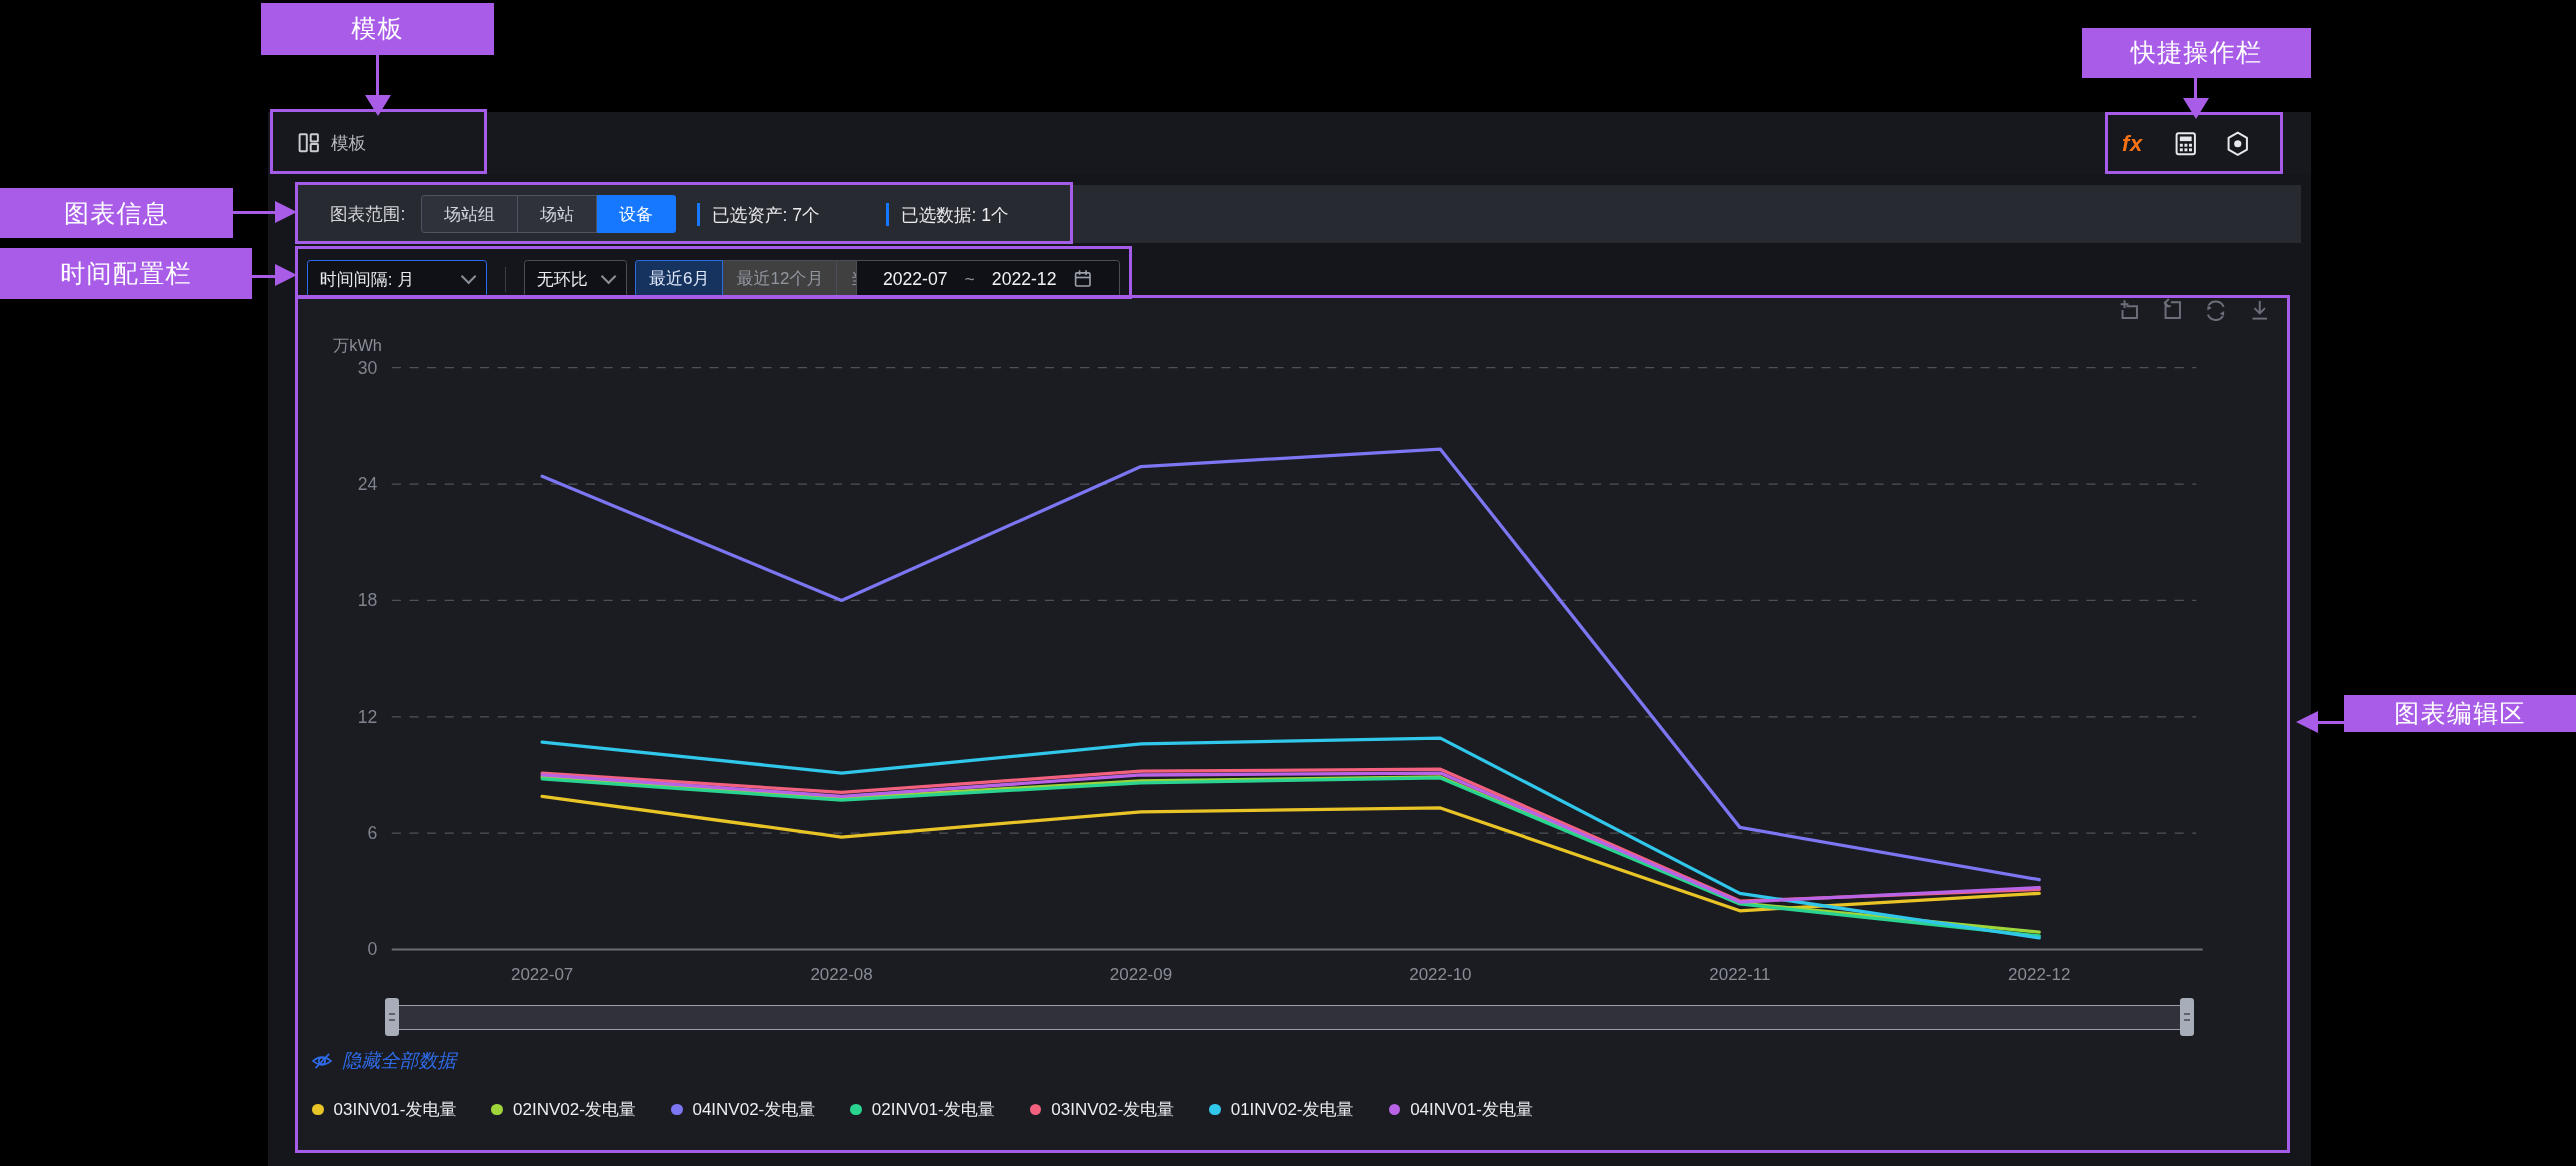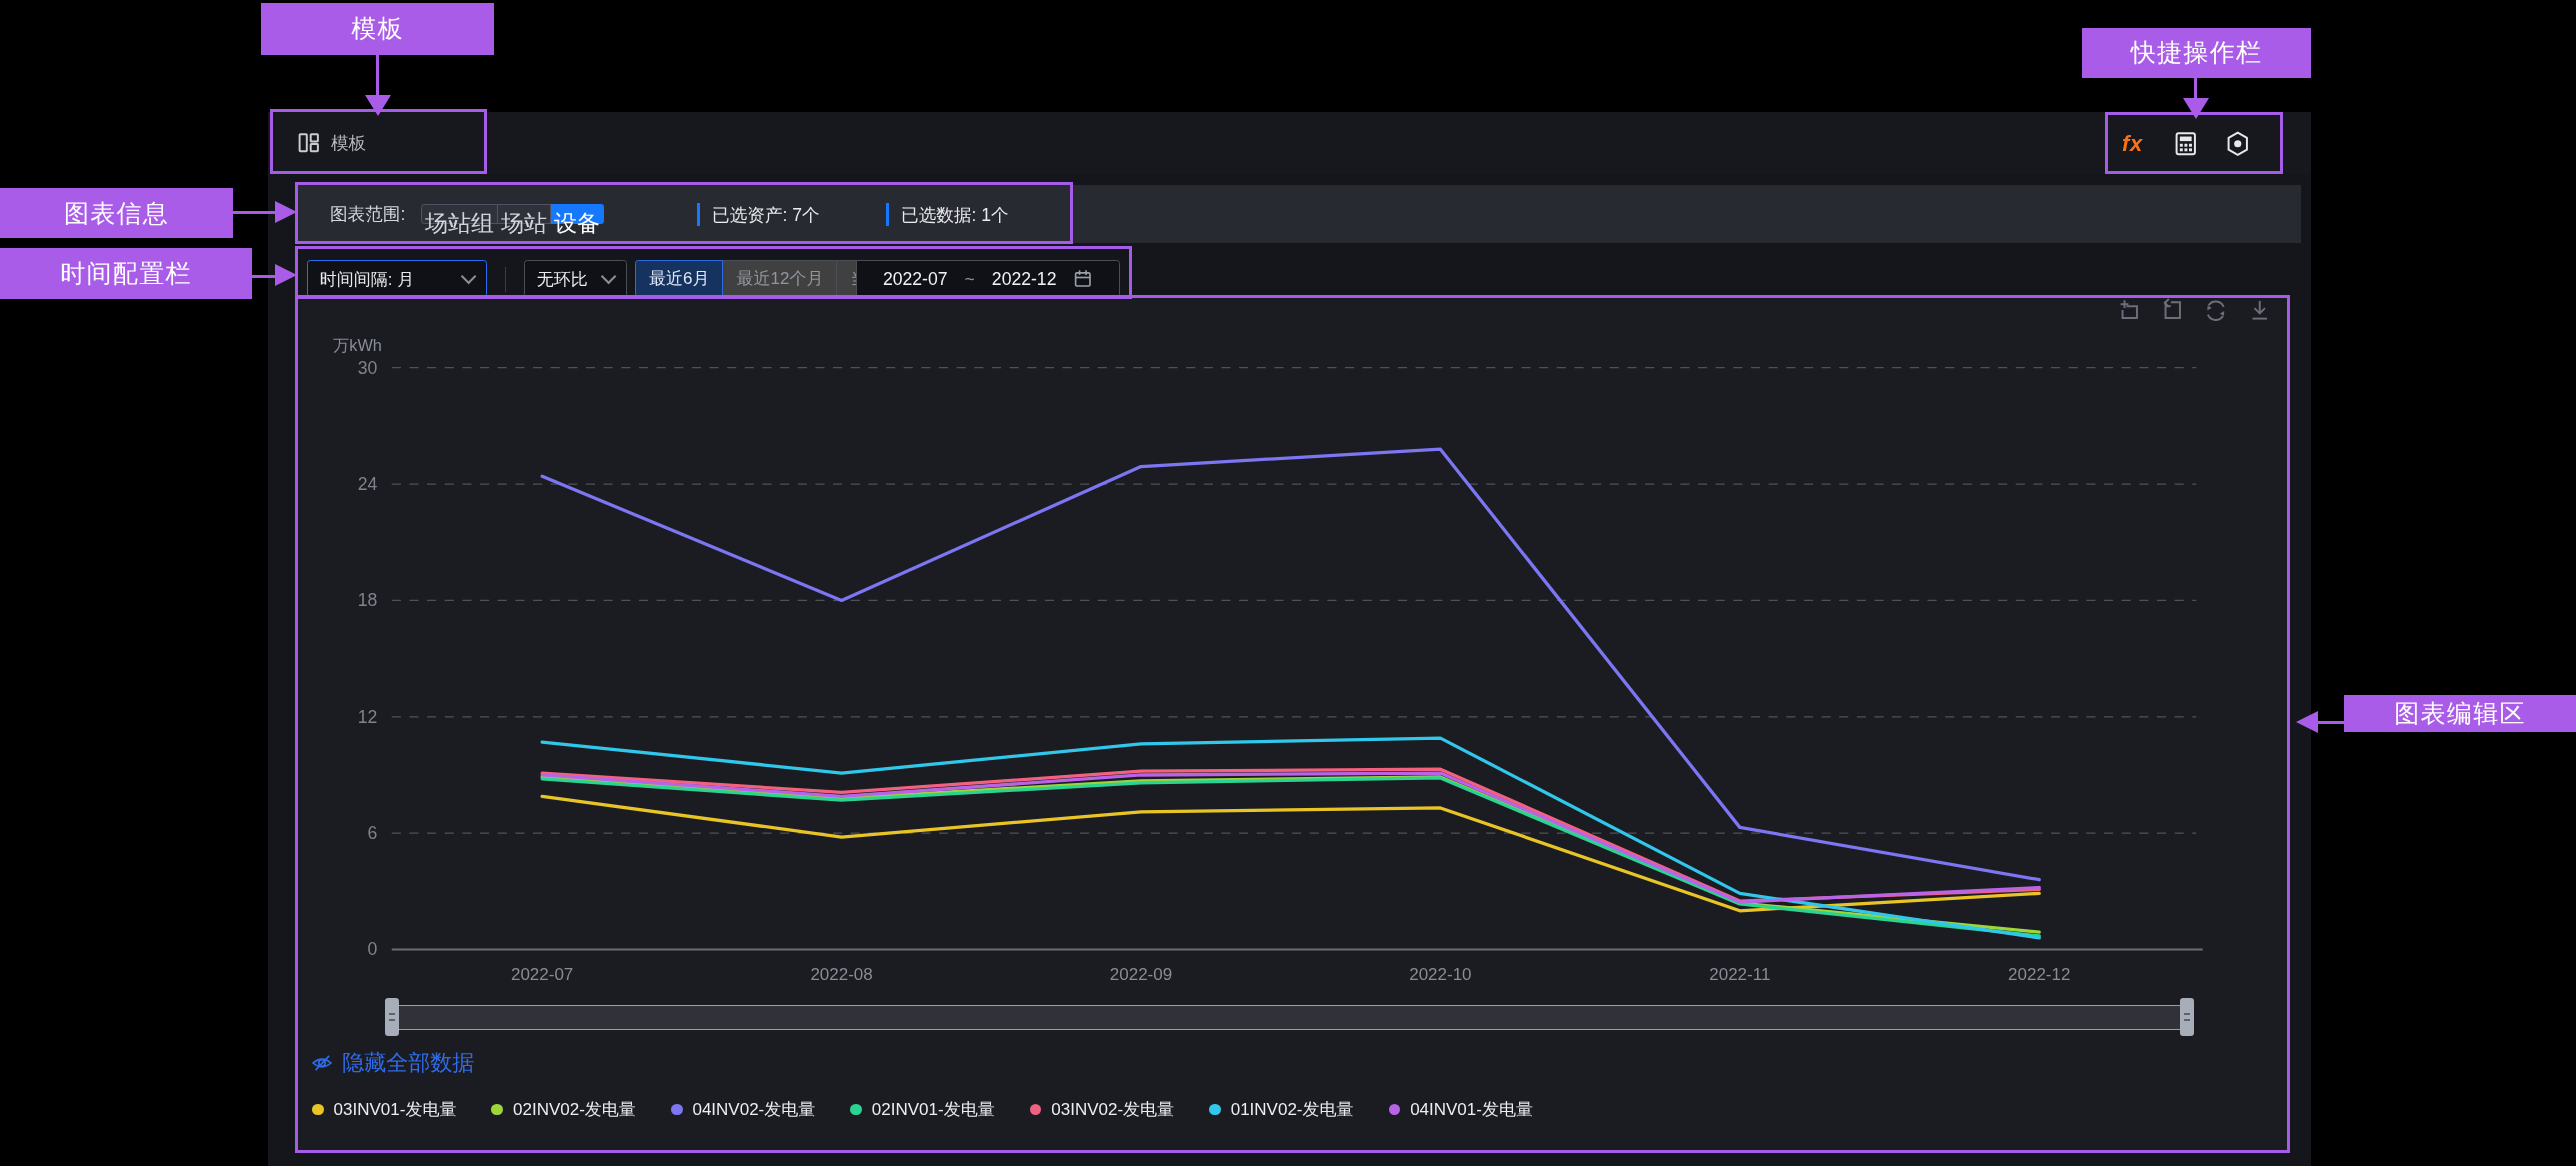--- a/index.html
+++ b/index.html
@@ -11,21 +11,21 @@
   .tpl{position:absolute;left:297px;top:122px;height:42px;display:flex;align-items:center;gap:10.5px;cursor:pointer;}
   .tpl span{color:#b6b9c1;font-size:17.6px;}
   .quick{position:absolute;left:2118px;top:125px;height:37px;display:flex;align-items:center;gap:25px;}
   .qa-fx{color:#f97316;font-size:22px;font-weight:bold;font-style:italic;letter-spacing:0.7px;padding:0 3.9px;cursor:pointer;text-align:center;}
   .qa-ic{cursor:pointer;display:block;}
   
   .info-row{position:absolute;left:297px;top:185px;width:2004px;height:58px;background:#282a31;}
   .info-inner{position:absolute;left:330px;top:195px;height:38px;display:flex;align-items:center;}
   .lbl{color:#d5d7dd;font-size:17.6px;margin-right:15.7px;}
   .seg{display:flex;}
-  .seg .sbtn{height:20px;line-height:37px;padding:0 3px;font-size:23px;color:#d2d4da;
+  .seg .sbtn{height:38px;line-height:37px;padding:0 22px;font-size:17px;color:#d2d4da;
       background:#2f323a;border:1.3px solid #515460;border-left-width:0;box-sizing:border-box;cursor:pointer;}
   .seg .sbtn:first-child{border-left-width:1.3px;border-radius:3.3px 0 0 3.3px;}
   .seg .sbtn:last-child{border-radius:0 3.3px 3.3px 0;}
   .seg .sbtn.active{background:#1677ff;border-color:#1677ff;color:#fff;}
   .stat{position:absolute;top:202px;height:25px;display:flex;align-items:center;gap:11.8px;}
   .qbar{display:block;width:3.3px;height:23.5px;background:#1677ff;}
   .stat span{color:#e9ebef;font-size:17.6px;}
   
   .sel{position:absolute;top:260px;height:38px;box-sizing:border-box;background:#0f1116;border:1.3px solid #4a4e57;
        border-radius:3.3px;display:flex;align-items:center;justify-content:space-between;padding:0 11.8px;cursor:pointer;}
@@ -46,21 +46,21 @@
   
   .chart-bg{position:absolute;left:297px;top:297px;width:1991px;height:854px;background:#1b1c22;}
   .ctools{position:absolute;left:2116px;top:297px;display:flex;gap:15.7px;}
   .ctools .tic{cursor:pointer;display:block;}
   .slider-track{position:absolute;left:392px;top:1005px;width:1795px;height:25px;box-sizing:border-box;
       border:1.3px solid #9aa0ab;background:rgba(165,171,182,0.16);cursor:grab;}
   .handle{position:absolute;top:998px;width:14.4px;height:38px;background:#a8aeb9;border-radius:3.3px;cursor:ew-resize;
       display:flex;flex-direction:column;justify-content:center;align-items:center;gap:4.6px;}
   .handle i{display:block;width:6.5px;height:2px;background:#5d626b;}
   .hide-link{position:absolute;left:311px;top:1048px;display:flex;align-items:center;gap:9.2px;cursor:pointer;}
-  .hide-link span{color:#2f6ceb;font-size:22px;}
+  .hide-link span{color:#2f6ceb;font-size:19px;font-style:italic;}
   .legend{position:absolute;left:312px;top:1098px;display:flex;gap:35px;align-items:center;}
   .leg-item{display:flex;align-items:center;gap:9.8px;cursor:pointer;}
   .leg-dot{width:11.8px;height:11.8px;border-radius:50%;}
   .leg-item span{color:#eceef2;font-size:17px;}
   
   .cl-label{position:absolute;background:#a95ce8;color:#fff;display:flex;align-items:center;justify-content:center;
       font-size:25px;letter-spacing:1.3px;z-index:50;}
   .cl-box{position:absolute;border:3.3px solid #a55ce8;box-sizing:border-box;pointer-events:none;z-index:40;}
   .aline{position:absolute;background:#a95ce8;z-index:50;}
   .ah{position:absolute;width:0;height:0;z-index:50;}

